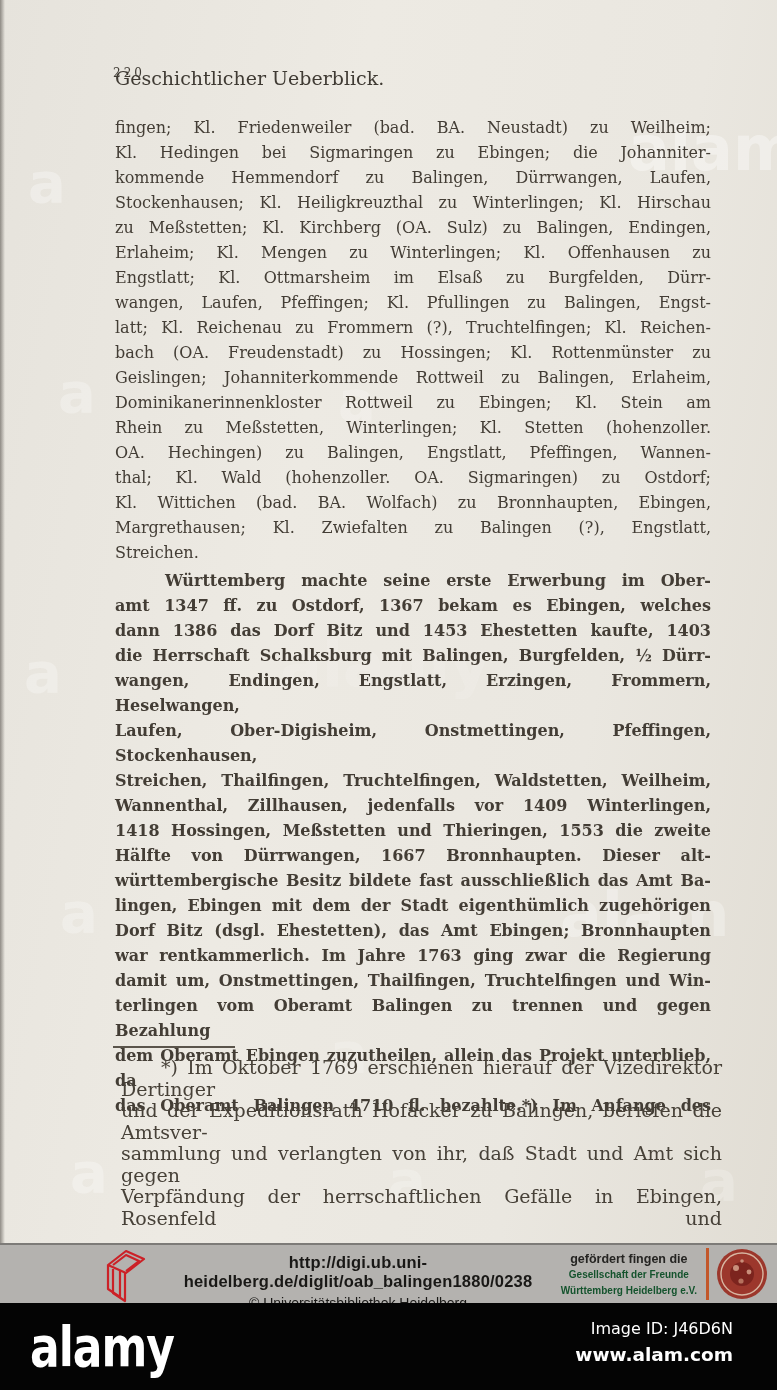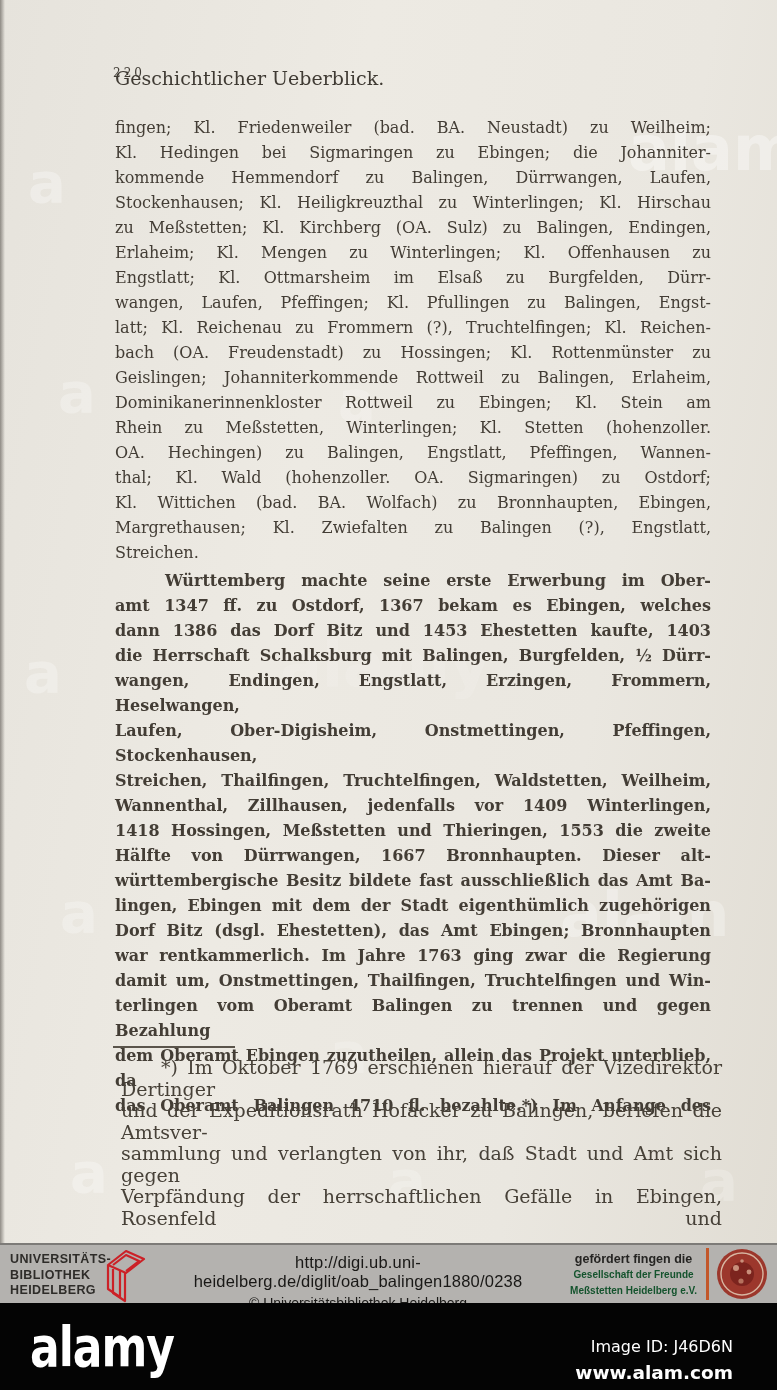--- a/index.html
+++ b/index.html
@@ -28,34 +28,34 @@
   .wm{position:absolute;color:#fff;font-family:"DejaVu Sans",sans-serif;font-weight:bold;}
 
   
   .libbar{position:absolute;left:0;top:1243px;width:777px;height:60px;background:#b4b2af;
           border-top:2px solid #7d7b78;box-sizing:border-box;
           font-family:"Liberation Sans",sans-serif;}
   .libname{position:absolute;left:10px;top:7px;font-size:12.5px;font-weight:bold;
            letter-spacing:.4px;color:#2e2c29;line-height:15.5px;}
   .ublogo{position:absolute;left:104px;top:2px;}
   .libcenter{position:absolute;left:146px;top:8px;width:424px;text-align:center;color:#191816;}
-  .liburl{font-size:16.5px;font-weight:normal;letter-spacing:.2px;}
+  .liburl{font-size:16.5px;font-weight:bold;letter-spacing:.2px;}
   .libcopy{font-size:14px;margin-top:4px;}
   .libfund{position:absolute;right:80px;top:6px;text-align:center;line-height:16px;}
   .fund1{font-size:12.5px;font-weight:bold;color:#252422;}
   .fund2{font-size:10px;font-weight:bold;color:#14532d;}
   .divider{position:absolute;left:706px;top:3px;width:3px;height:52px;background:#c3572a;}
   .seal{position:absolute;left:716px;top:3px;}
 
   
   .alamybar{position:absolute;left:0;top:1303px;width:777px;height:87px;background:#040404;
             color:#fff;font-family:"DejaVu Sans",sans-serif;}
   .alogo{position:absolute;left:30px;top:12px;font-size:44px;font-weight:bold;
          letter-spacing:-1px;transform:scaleY(1.25);transform-origin:top left;}
-  .aright{position:absolute;right:44px;top:34px;text-align:right;}
+  .aright{position:absolute;right:44px;top:16px;text-align:right;}
   .aid{font-size:16px;}
   .asite{font-size:18.5px;font-weight:bold;margin-top:6px;}
 </style>
 </head>
 <body>
 
 <div id="canvas">
 
   <div class="paper">
 
@@ -113,44 +113,39 @@
 das Oberamt Balingen 4710 fl. bezahlte.*)  Im Anfange des</div>
 
     <div class="fnrule"></div>
     <div class="footnote">*) Im Oktober 1769 erschienen hierauf der Vizedirektor Dertinger
 und der Expeditionsrath Hofacker zu Balingen, beriefen die Amtsver-
 sammlung und verlangten von ihr, daß Stadt und Amt sich gegen
 Verpfändung der herrschaftlichen Gefälle in Ebingen, Rosenfeld und</div>
   </div>
 
   <div class="libbar">
-    <div class="libname">
-      <div>UNIVERSITÄTS-</div>
-      <div>BIBLIOTHEK</div>
-      <div>HEIDELBERG</div>
-    </div>
 
     <svg class="ublogo" width="44" height="56" viewBox="0 0 44 56">
       <g fill="none" stroke="#cc2127" stroke-width="2.2" stroke-linejoin="round">
         <path d="M4 18 L22 4 L40 12 L22 26 Z"></path>
         <path d="M9 18 L22 8 L35 14 L22 24"></path>
         <path d="M4 18 L4 42 L16 50 L16 24"></path>
         <path d="M9 22 L9 46 L21 54 L21 26"></path>
       </g>
     </svg>
 
     <div class="libcenter">
       <div class="liburl">http://digi.ub.uni-heidelberg.de/diglit/oab_balingen1880/0238</div>
       <div class="libcopy">© Universitätsbibliothek Heidelberg</div>
     </div>
 
     <div class="libfund">
       <div class="fund1">gefördert fingen die</div>
       <div class="fund2">Gesellschaft der Freunde</div>
-      <div class="fund2">Meßstetten Heidelberg e.V.</div>
+      <div class="fund2">Württemberg Heidelberg e.V.</div>
     </div>
 
     <div class="divider"></div>
 
     <svg class="seal" width="52" height="52" viewBox="0 0 52 52">
       <circle cx="26" cy="26" r="25" fill="#9c372c"></circle>
       <circle cx="26" cy="26" r="21" fill="none" stroke="#d8b6a2" stroke-width="1.4"></circle>
       <circle cx="26" cy="26" r="12" fill="#7c241e"></circle>
       <circle cx="20" cy="20" r="3" fill="#c98f7b"></circle>
       <circle cx="33" cy="24" r="2.4" fill="#c98f7b"></circle>

